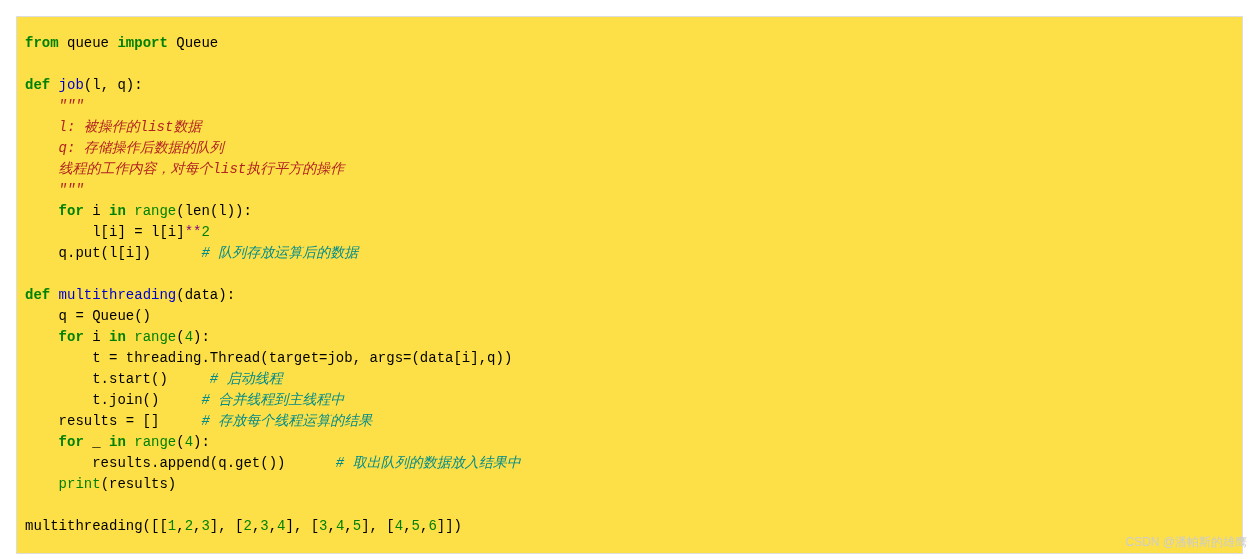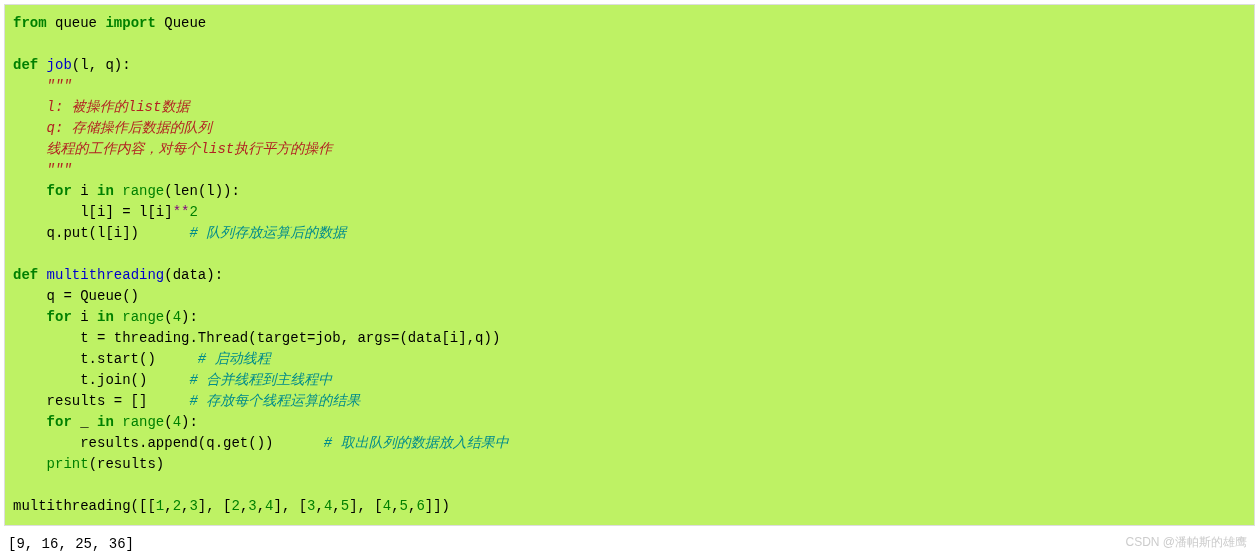--- a/index.html
+++ b/index.html
@@ -5,24 +5,24 @@
     body {
       margin: 0;
       padding: 0;
       font-family: "KaiTi", "STKaiti", Consolas, "Courier New", monospace;
       font-size: 14px;
       line-height: 1.5;
       background: #ffffff;
       color: #000000;
     }
     .code-block {
-      background: #bef264;
+      background: #fde047;
       border: 1px solid #ddd;
-      padding: 8px 8px;
-      margin: 4px;
+      padding: 16px 8px;
+      margin: 16px;
       overflow-x: auto;
       white-space: pre;
     }
     .output-block {
       background: #ffffff;
       padding: 4px 8px;
       margin: 0;
       white-space: pre;
       color: #000;
     }

